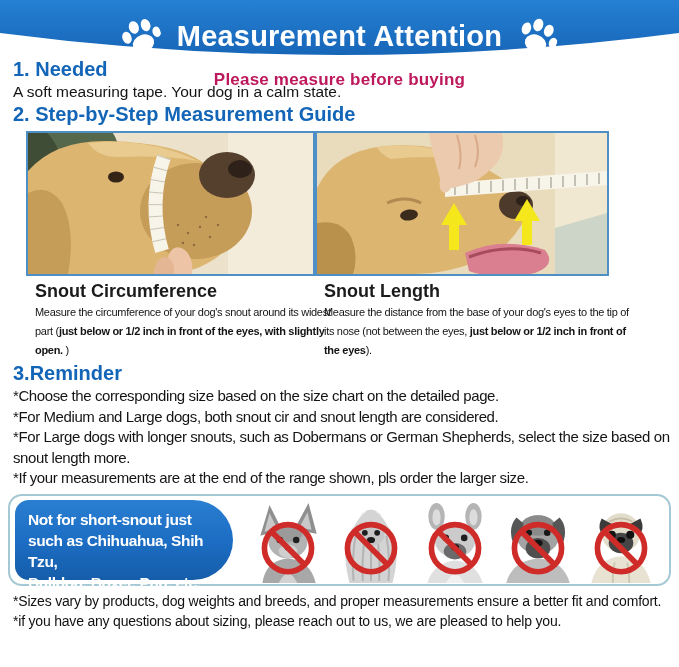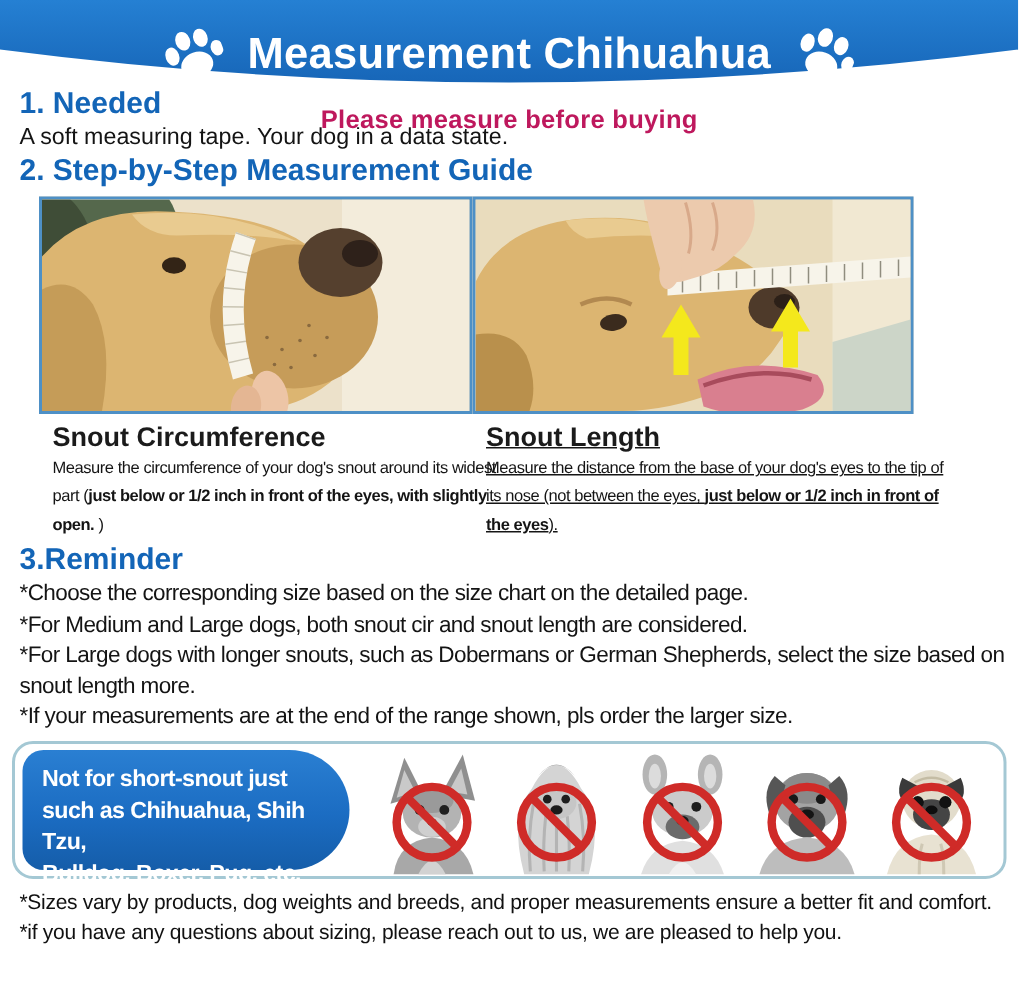--- a/index.html
+++ b/index.html
@@ -20,21 +20,21 @@
   
   .sec{padding:0 13px;}
   .h-blue{color:#1365b7;font-size:20px;font-weight:bold;line-height:23px;margin:2px 0 0 0;}
   .body-line{font-size:15.5px;line-height:20px;margin:1px 0 0 0;color:#141414;}
   .h-guide{margin:1px 0 5px 0;}
 
   
   .figures{display:flex;padding-left:26px;}
   figure{margin:0;}
   .fig-left{width:289px;}
-  .fig-right{width:294px;text-decoration:underline;}
+  .fig-right{width:294px;}
   .photo{height:145px;border:2px solid #4e90c6;box-sizing:border-box;overflow:hidden;background:#e8dcc3;}
   .photo svg{display:block;}
   figcaption{padding:5px 0 0 9px;}
   .cap-title{font-size:18px;font-weight:bold;color:#1b1b1b;line-height:21px;}
   .cap-text{font-size:11px;line-height:19px;letter-spacing:-0.3px;margin:1px 0 0 0;width:306px;color:#141414;}
   .fig-right .cap-text{width:312px;}
 
   
   .sec3{padding:0 8px 0 13px;}
   .sec3 .h-blue{line-height:23px;margin:2px 0 1px 0;}
@@ -75,38 +75,38 @@
       <div class="title-row">
         <svg class="paw paw-left" viewBox="0 0 44 40">
           <g fill="#ffffff">
             <ellipse cx="22" cy="28" rx="12" ry="9.5"></ellipse>
             <ellipse cx="7" cy="16" rx="5" ry="6.8"></ellipse>
             <ellipse cx="18" cy="8" rx="5.4" ry="7"></ellipse>
             <ellipse cx="31" cy="10" rx="5.2" ry="6.8"></ellipse>
             <ellipse cx="40" cy="21" rx="4.6" ry="5.8"></ellipse>
           </g>
         </svg>
-        <h1 class="page-title">Measurement Chihuahua</h1>
+        <h1 class="page-title">Measurement Attention</h1>
         <svg class="paw paw-right" viewBox="0 0 44 40">
           <g fill="#ffffff">
             <ellipse cx="22" cy="28" rx="12" ry="9.5"></ellipse>
             <ellipse cx="7" cy="16" rx="5" ry="6.8"></ellipse>
             <ellipse cx="18" cy="8" rx="5.4" ry="7"></ellipse>
             <ellipse cx="31" cy="10" rx="5.2" ry="6.8"></ellipse>
             <ellipse cx="40" cy="21" rx="4.6" ry="5.8"></ellipse>
           </g>
         </svg>
       </div>
       <div class="page-subtitle">Please measure before buying</div>
     </div>
   </header>
 
   <section class="sec">
     <h2 class="h-blue">1. Needed</h2>
-    <p class="body-line">A soft measuring tape. Your dog in a data state.</p>
+    <p class="body-line">A soft measuring tape. Your dog in a calm state.</p>
   </section>
 
   <section class="sec">
     <h2 class="h-blue h-guide">2. Step-by-Step Measurement Guide</h2>
   </section>
 
   <div class="figures">
 
     <figure class="fig-left">
       <div class="photo">

